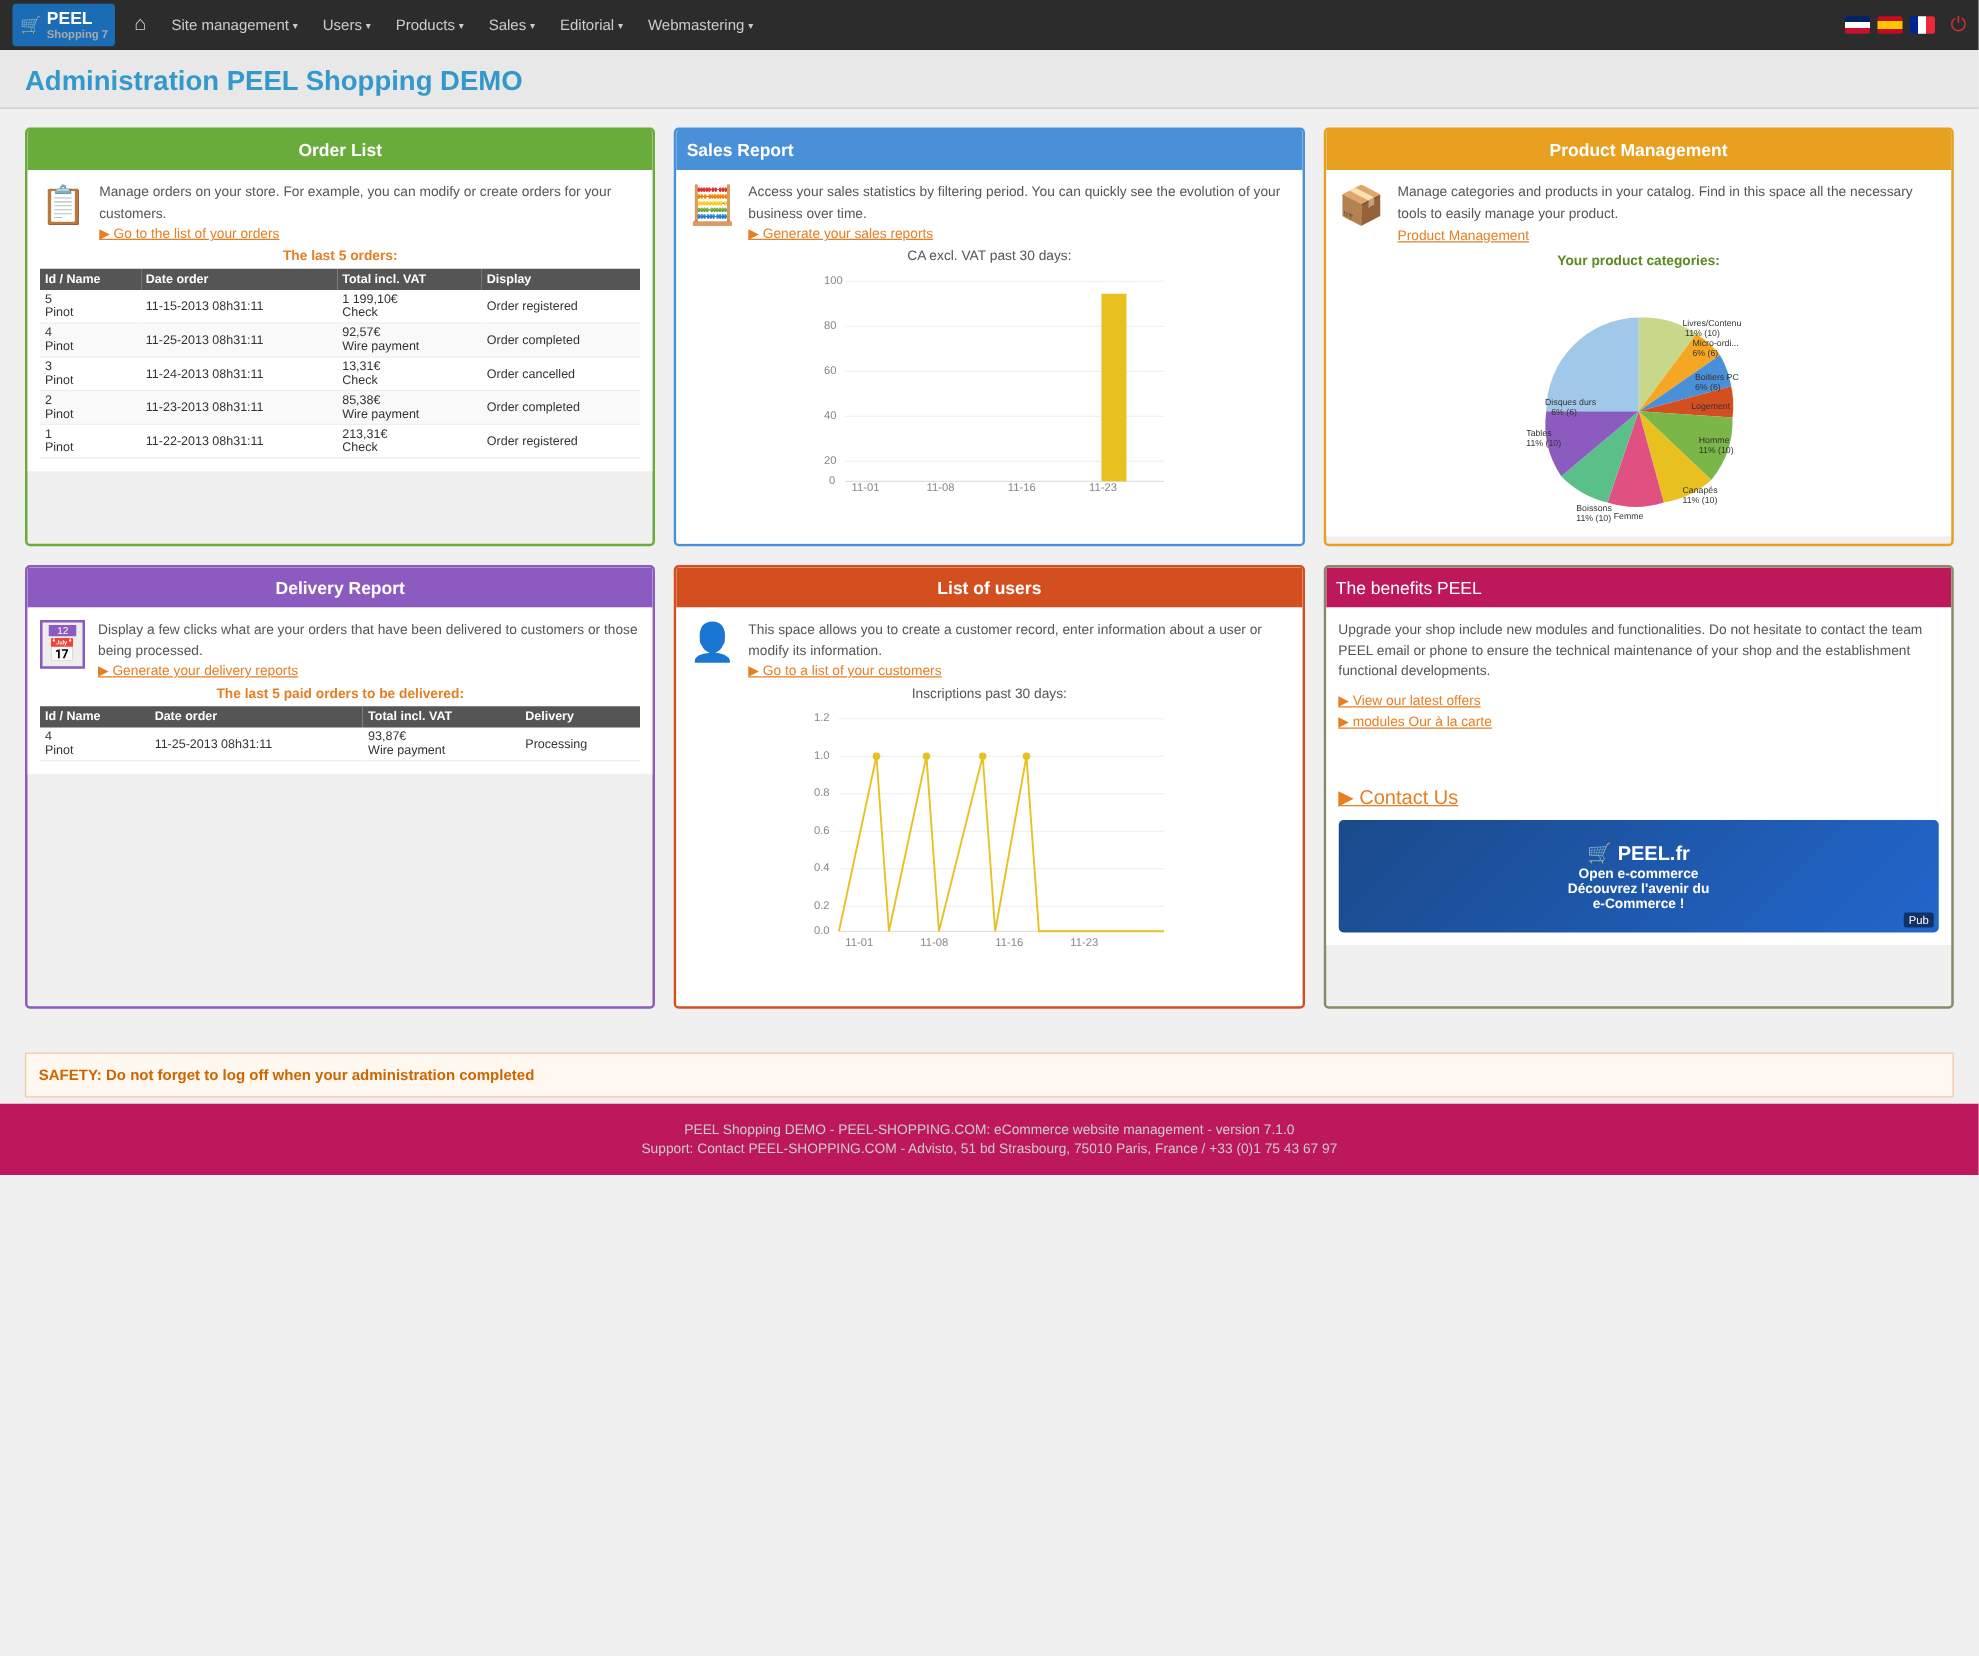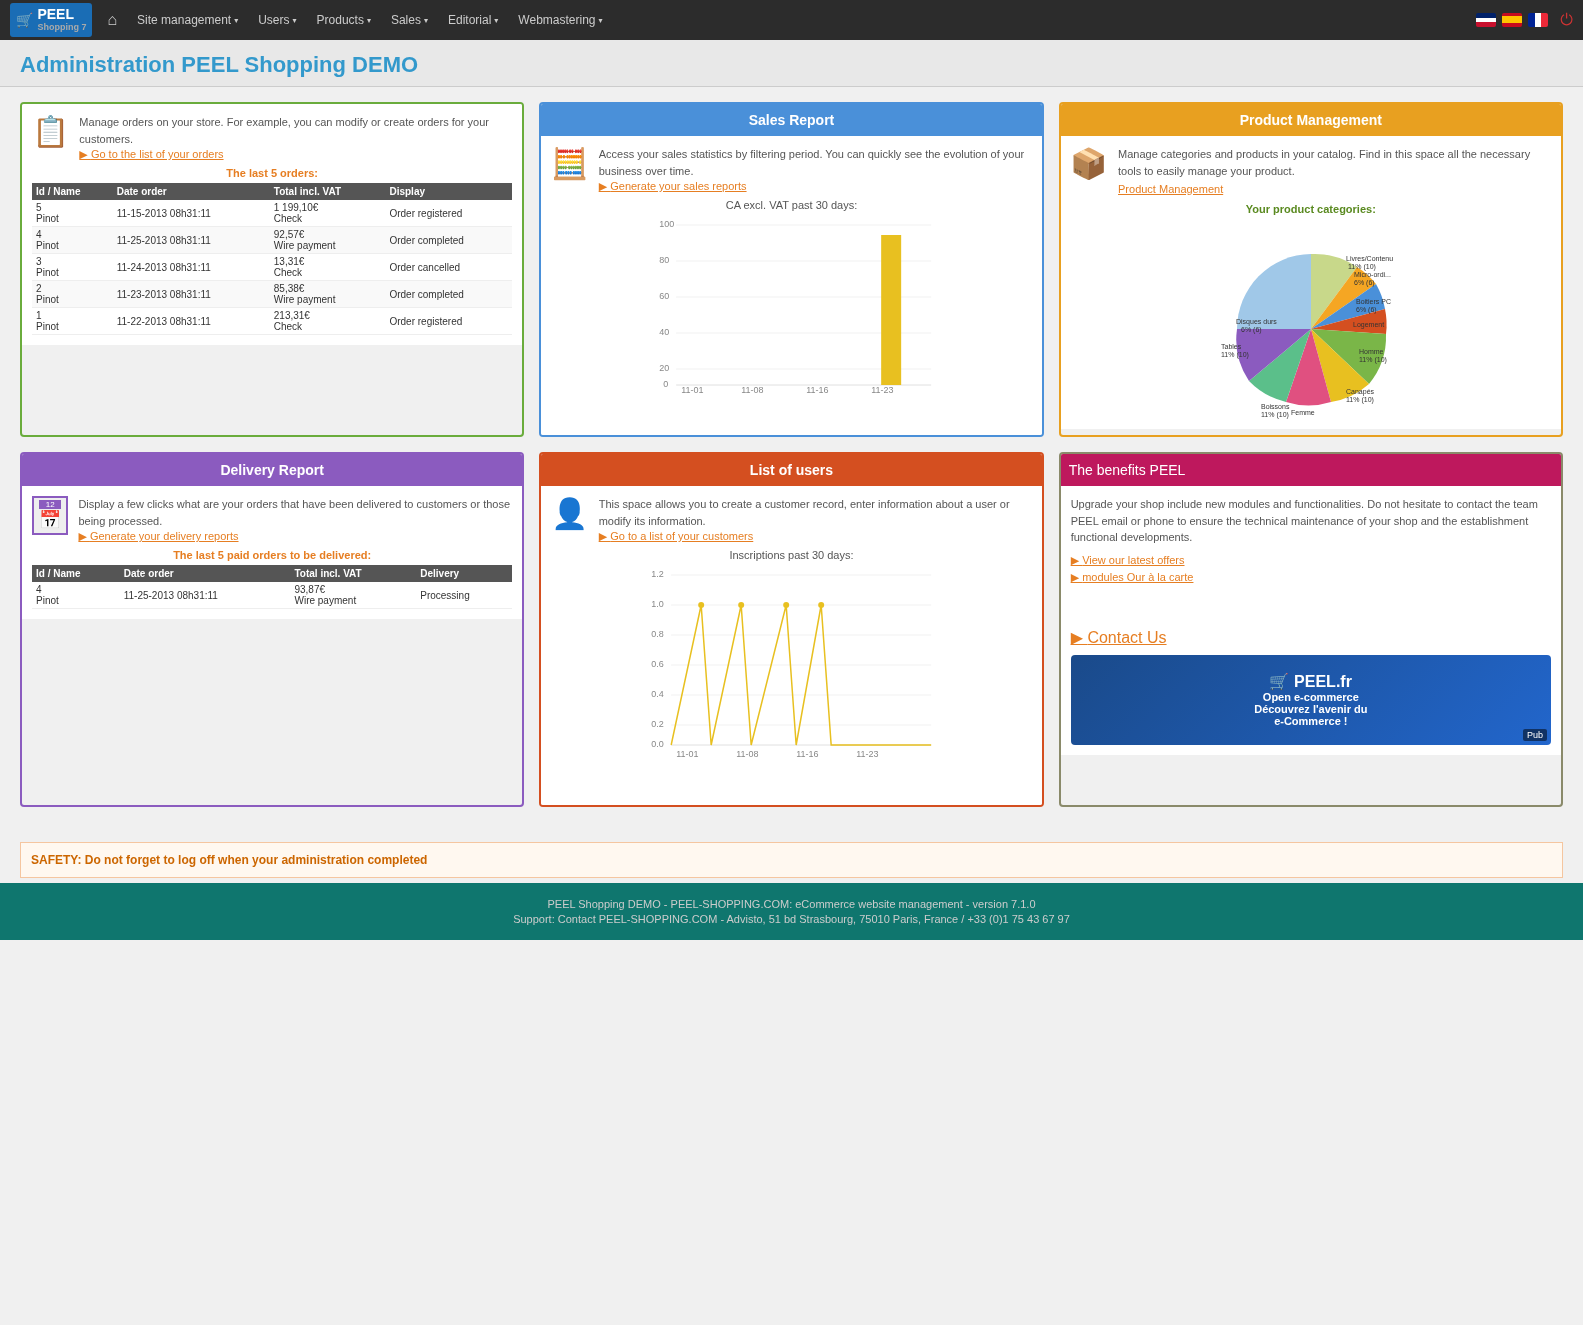--- a/index.html
+++ b/index.html
@@ -43,21 +43,21 @@
     .card-link::before { content: "▶ "; }
     .section-title-orange { color: #e67e22; font-weight: bold; text-align: center; font-size: 11px; margin: 6px 0 4px; }
     
     table.orders { width: 100%; border-collapse: collapse; font-size: 10px; }
     table.orders th { background: #555; color: white; padding: 3px 4px; text-align: left; }
     table.orders td { padding: 2px 4px; border-bottom: 1px solid #eee; }
     table.orders tr:nth-child(even) td { background: #f9f9f9; }
 
     
     .card-sales { border: 2px solid #4a90d9; }
-    .card-header-blue { background: #4a90d9; color: white; text-align: center; font-weight: bold; padding: 8px; font-size: 14px; }
+    .card-header-blue { background: #4a90d9; color: white; font-weight: bold; padding: 8px; font-size: 14px; }
     .chart-title { text-align: center; font-size: 11px; color: #555; margin: 6px 0 4px; }
     .chart-area { position: relative; height: 200px; margin: 0 10px 10px; }
 
     
     .card-product { border: 2px solid #e8a020; }
     .card-header-orange { background: #e8a020; color: white; text-align: center; font-weight: bold; padding: 8px; font-size: 14px; }
     .product-link { color: #e67e22; font-size: 11px; display: block; margin-top: 4px; }
     .pie-title { color: #5a8a20; font-weight: bold; text-align: center; font-size: 11px; margin: 8px 0 4px; }
     .pie-container { display: flex; justify-content: center; }
 
@@ -76,21 +76,21 @@
     .benefits-link::before { content: "▶ "; }
     .promo-banner { width: 100%; height: 90px; background: linear-gradient(135deg, #1a4a8a, #2266cc); border-radius: 4px; margin-top: 8px; display: flex; align-items: center; justify-content: center; position: relative; overflow: hidden; }
     .promo-banner-text { color: white; font-size: 13px; font-weight: bold; text-align: center; z-index: 2; }
     .pub-badge { position: absolute; bottom: 4px; right: 4px; background: rgba(0,0,0,0.5); color: white; font-size: 9px; padding: 1px 4px; border-radius: 2px; }
 
     
     .safety-bar { background: #fff8f0; border: 1px solid #f5c6a0; margin: 5px 20px; padding: 10px; text-align: left; }
     .safety-bar span { color: #cc6600; font-size: 12px; font-weight: bold; }
 
     
-    .footer { background: #0f766e; color: #ccc; text-align: center; padding: 12px; font-size: 11px; }
+    .footer { background: #be185d; color: #ccc; text-align: center; padding: 12px; font-size: 11px; }
     .footer p { margin: 3px 0; }
 
     
     .svg-chart { width: 100%; height: 180px; }
 
     .desc-text { font-size: 11px; color: #555; line-height: 1.5; }
 
     .sales-icon-container { display: flex; gap: 10px; align-items: flex-start; margin-bottom: 6px; }
   </style>
 </head>
@@ -128,20 +128,21 @@
     <span>Administration</span>
     <span style="color:#3399cc; font-weight:bold;">PEEL Shopping DEMO</span>
   </h1>
 </div>
 
 <div class="main-content">
 
   <div class="row">
 
     <div class="card card-order" style="flex:1.1;">
+      <div class="card-header-green">Order List</div>
       <div class="card-body">
         <div class="desc" style="display:flex;gap:10px;align-items:flex-start;margin-bottom:6px;">
           <div style="font-size:30px;flex-shrink:0;">📋</div>
           <div>
             <p class="desc-text">Manage orders on your store. For example, you can modify or create orders for your customers.</p>
             <a class="card-link" href="#" style="color:#e67e22;font-size:11px;">Go to the list of your orders</a>
           </div>
         </div>
         <div class="section-title-orange">The last 5 orders:</div>
         <table class="orders">

